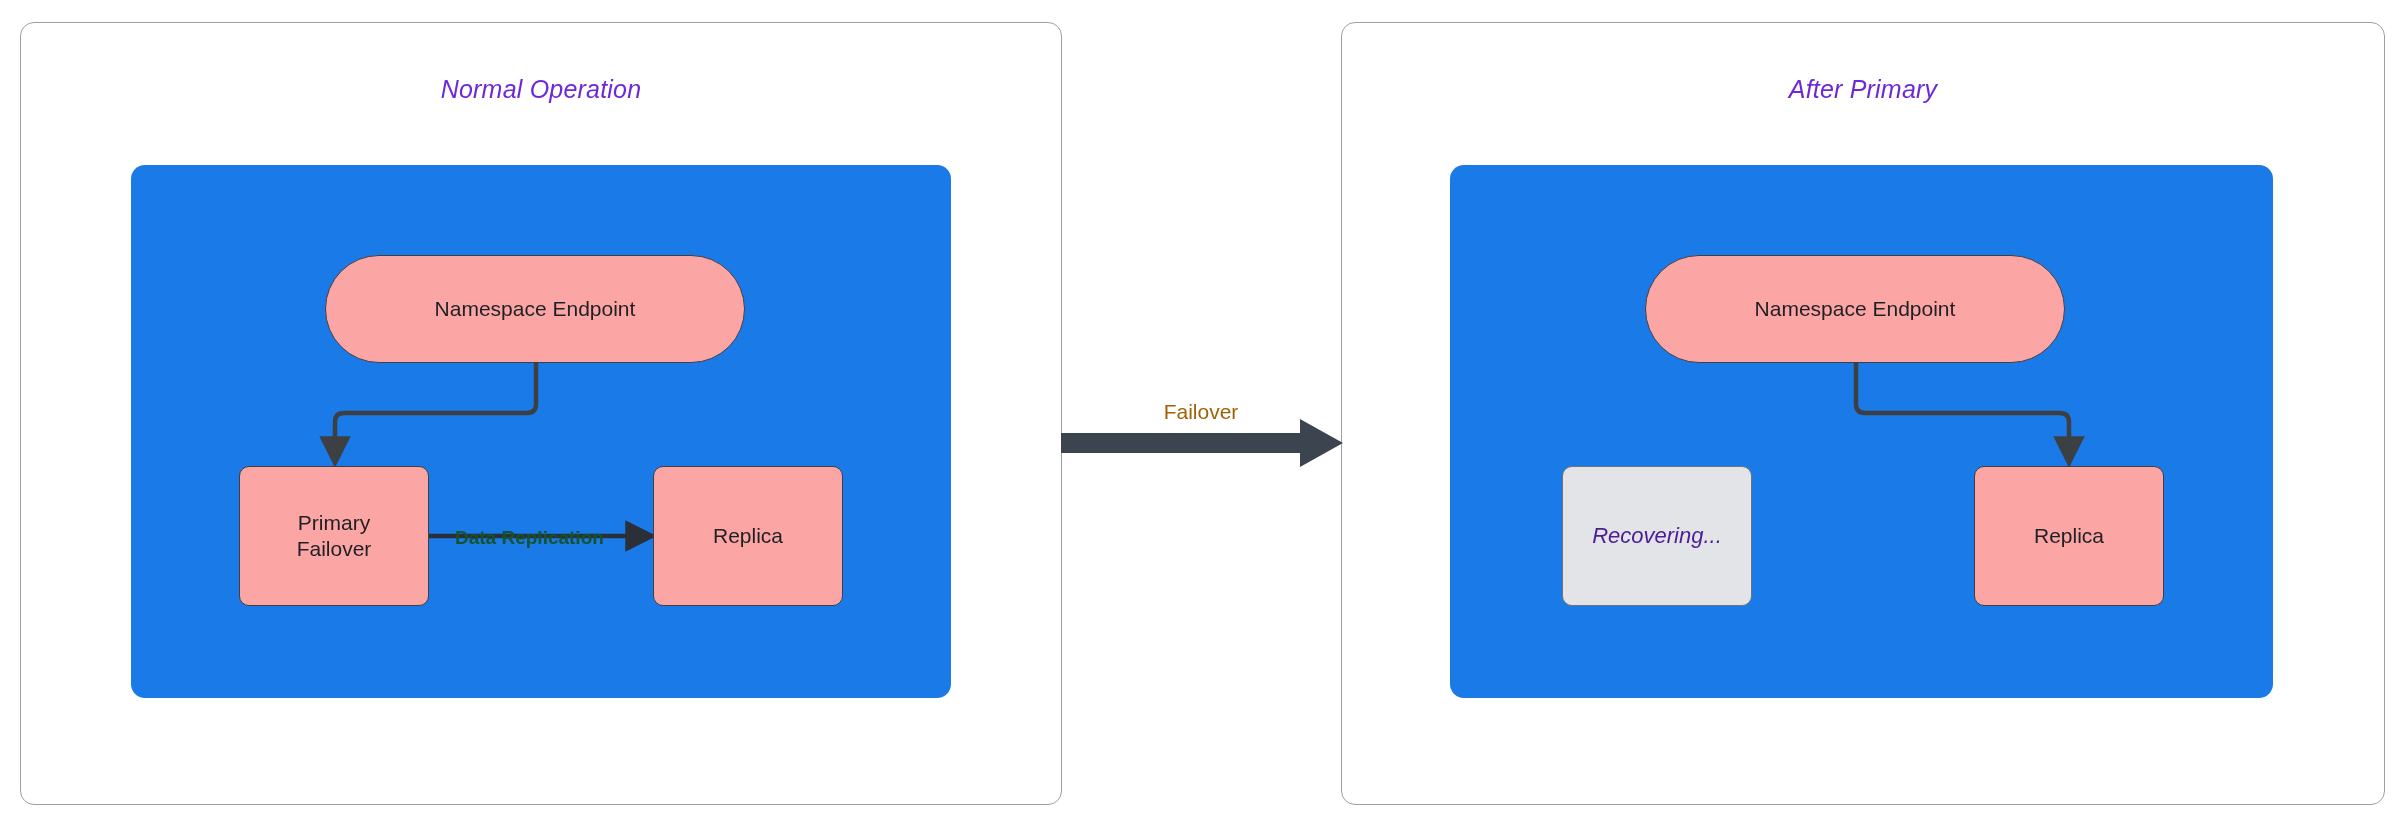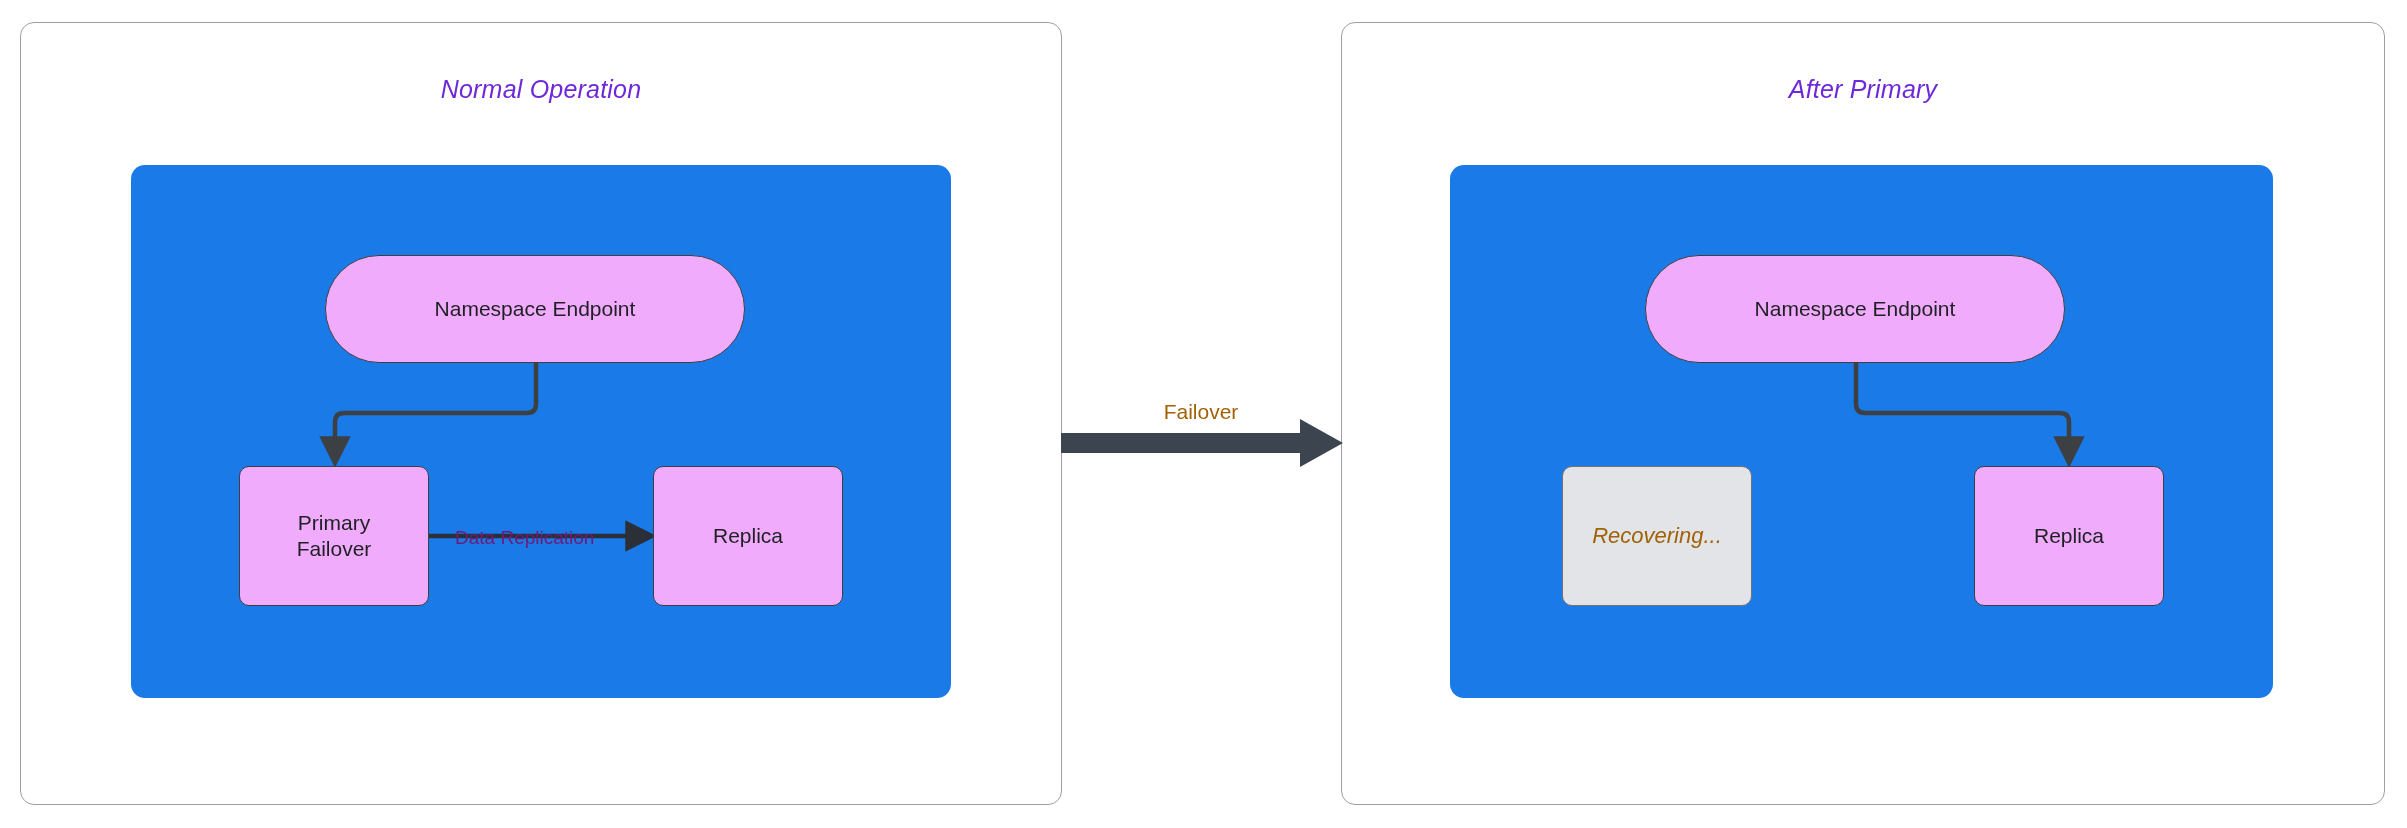--- a/index.html
+++ b/index.html
@@ -47,57 +47,57 @@
   }
 
   
   .node {
     position: absolute;
     box-sizing: border-box;
     display: flex;
     align-items: center;
     justify-content: center;
     text-align: center;
-    background: #f0abfc;
+    background: #fca5a5;
     border: 1.8px solid #3c4043;
     color: #1f2023;
     font-size: 21px;
     line-height: 1.22;
     z-index: 3;
   }
   .node.pill {
     border-radius: 9999px;
   }
   .node.rect {
     border-radius: 10px;
   }
   .node.recovering {
     background: #e2e4e7;
     border: 1.6px solid #6f7378;
-    color: #a16207;
+    color: #4c1d95;
     font-style: italic;
     font-size: 22px;
   }
 
   
   .conn-svg {
     position: absolute;
     left: 0;
     top: 0;
     width: 2407px;
     height: 828px;
     pointer-events: none;
     z-index: 2;
   }
 
   
   .edge-label {
     position: absolute;
-    color: #701a75;
-    font-weight: normal;
+    color: #14532d;
+    font-weight: bold;
     font-size: 19px;
     white-space: nowrap;
     z-index: 4;
   }
 
   
   .failover-label {
     position: absolute;
     font-size: 21px;
     color: #a16207;

